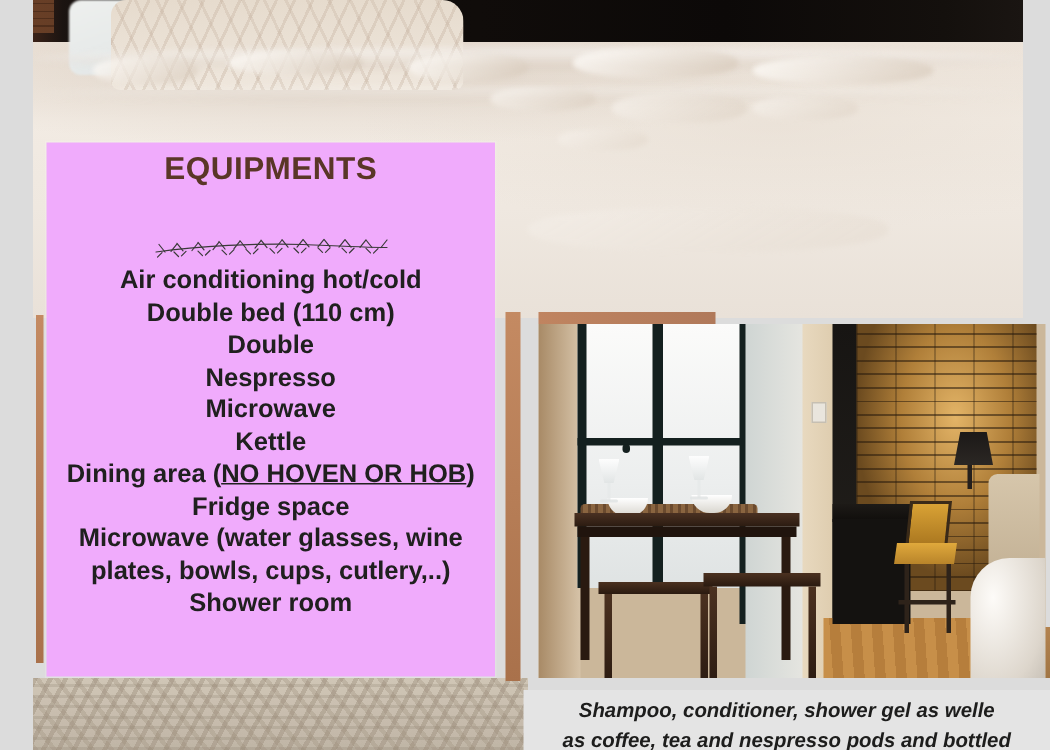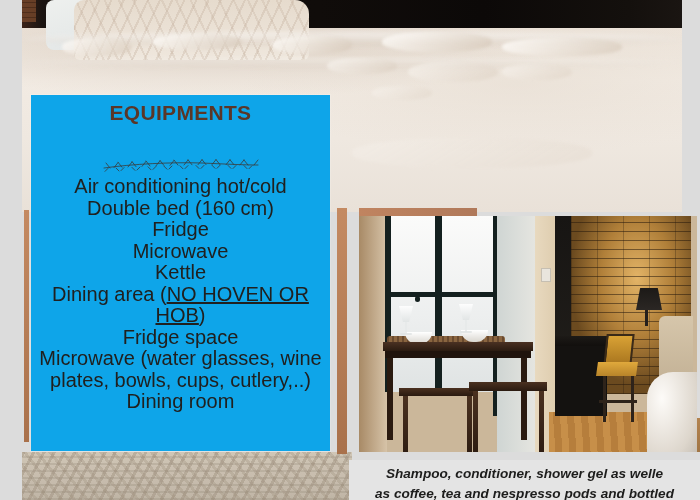--- a/index.html
+++ b/index.html
@@ -188,39 +188,40 @@
     position:absolute; background:linear-gradient(180deg,#c48a62,#a9714b);
   }
   .accent-bar-left  { left:24px; top:210px; width:5px; height:232px; }
   .accent-bar-right { left:337px; top:208px; width:10px; height:246px; }
   .accent-strip-top { left:359px; top:208px; width:118px; height:8px; background:linear-gradient(90deg,#c08460,#b0795a); }
   .accent-right-edge{ left:688px; top:418px; width:12px; height:72px; background:linear-gradient(180deg,#b3834f,#8d6638); }
 
   
   .card {
     position:absolute; left:31px; top:95px; width:299px; height:356px;
-    background:#0ea5e9;
+    background:#f0abfc;
     box-shadow:0 0 0 1px rgba(255,255,255,.15);
     z-index:5;
     text-align:center;
   }
   .card-title {
     margin-top:6px;
     font-size:21px; font-weight:bold; letter-spacing:.3px;
     color:#5a3627;
     font-family:"Liberation Sans", sans-serif;
   }
   .divider {
     margin:34px auto 3px; width:158px; height:14px;
     display:block;
   }
   .eq-list { list-style:none; padding:0 8px; }
   .eq-list li {
-    font-size:20px; line-height:21.5px; color:#20201f;
+    font-size:17px; line-height:21.5px; color:#20201f;
     font-family:"Liberation Sans", sans-serif;
+    font-weight:bold;
   }
   .eq-list li u { text-decoration:underline; }
 
   
   .caption {
     position:absolute; left:349px; top:460px; width:351px; height:40px;
     background:#e4e4e4; z-index:6;
     display:flex; flex-direction:column; align-items:center;
     padding-top:4px; overflow:hidden;
   }
@@ -340,29 +341,30 @@
                  M90 5.8 l -4 -5 M96 5.7 l 4 -5 M104 5.6 l -4 -5 M110 5.6 l 4 -5 M118 5.6 l -4 -5
                  M124 5.7 l 4 -5 M132 5.8 l -4 -5 M138 5.9 l 4 -5 M146 6 l -4 -5 M152 6 l 4 -5"></path>
         <path d="M6 9.4 l -3 3 M14 9 l 3 3 M22 8.6 l -3 3 M30 8.4 l 3 3 M38 8 l -3 3 M46 7.8 l 3 3
                  M54 7.4 l -3 3 M62 7.2 l 3 3 M70 7 l -3 3 M78 6.8 l 3 3 M86 6.6 l -3 3 M94 6.5 l 3 3
                  M102 6.4 l -3 3 M110 6.3 l 3 3 M118 6.3 l -3 3 M126 6.4 l 3 3 M134 6.5 l -3 3 M142 6.6 l 3 3 M150 6.7 l -3 3"></path>
       </g>
     </svg>
 
     <ul class="eq-list">
       <li>Air conditioning hot/cold</li>
-      <li>Double bed (160 cm)</li>
-      <li>Fridge</li>
+      <li>Double bed (110 cm)</li>
+      <li>Double</li>
+      <li>Nespresso</li>
       <li>Microwave</li>
       <li>Kettle</li>
       <li><span>Dining area (</span><u>NO HOVEN OR HOB</u><span>)</span></li>
       <li>Fridge space</li>
       <li>Microwave (water glasses, wine</li>
       <li>plates, bowls, cups, cutlery,..)</li>
-      <li>Dining room</li>
+      <li>Shower room</li>
     </ul>
   </div>
 
   <div class="caption">
     <p>Shampoo, conditioner, shower gel as welle</p>
     <p>as coffee, tea and nespresso pods and bottled</p>
   </div>
 
 </div>
 

